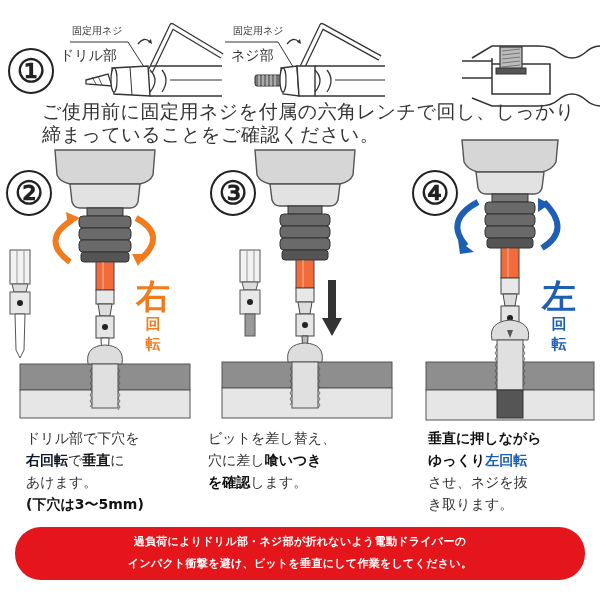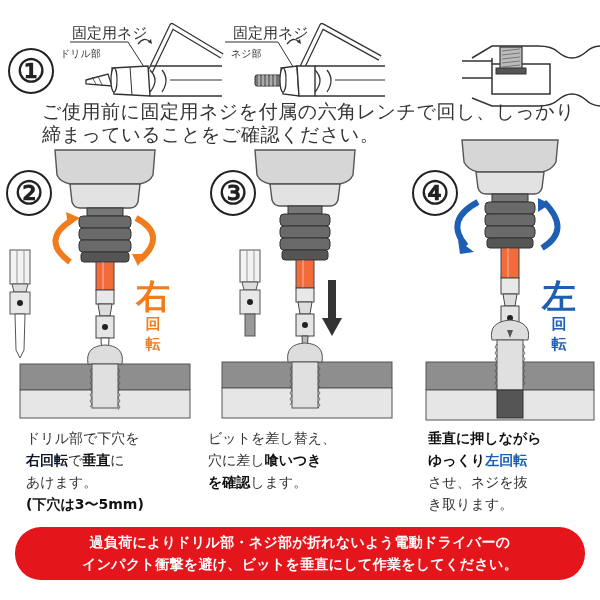--- a/index.html
+++ b/index.html
@@ -7,38 +7,38 @@
       width: 600px; height: 600px; position: relative; overflow: hidden;
       font-family: "DejaVu Sans", sans-serif; color: #333;
     }
     .abs { position: absolute; }
     .step-num {
       position: absolute; width: 42px; height: 42px; border: 2.5px solid #222;
       border-radius: 50%; text-align: center; line-height: 42px;
       font-size: 32px; font-weight: bold; color: #222; box-sizing: content-box;
       font-family: "Liberation Sans", sans-serif;
     }
-    .label-small { font-size: 15px; color: #333; white-space: nowrap; text-align: right; }
-    .label-mid { font-size: 10px; color: #333; white-space: nowrap; }
+    .label-small { font-size: 10px; color: #333; white-space: nowrap; text-align: right; }
+    .label-mid { font-size: 14px; color: #333; white-space: nowrap; }
     .intro {
       position: absolute; left: 14px; top: 100px; width: 580px;
       font-size: 19px; line-height: 23px; color: #333; letter-spacing: 0.5px; margin-left: 28px;
     }
     .rot-big { position: absolute; font-size: 34px; font-weight: bold; line-height: 36px; }
     .rot-small { position: absolute; font-size: 15px; font-weight: bold; line-height: 18px; width: 20px; text-align: center; }
     .orange { color: #f07c1e; }
     .blue { color: #1e5fb4; }
     .desc {
       position: absolute; top: 427px; font-size: 14px; line-height: 22px; color: #333;
     }
     .desc b { color: #111; }
     .warn {
       position: absolute; left: 15px; top: 527px; width: 570px; height: 53px;
       background: #e4161b; border-radius: 26px; color: #fff; font-weight: bold;
-      font-size: 14px; line-height: 22px; text-align: center; padding-top: 4px;
+      font-size: 11px; line-height: 22px; text-align: center; padding-top: 4px;
       box-sizing: border-box; letter-spacing: 0.3px;
     }
     svg { position: absolute; overflow: visible; }
   </style>
 </head>
 <body>
 
 <div class="step-num" style="left:8px;top:48px;">①</div>
 
 <div class="abs label-small" style="left:72px;top:24px;">固定用ネジ</div>

